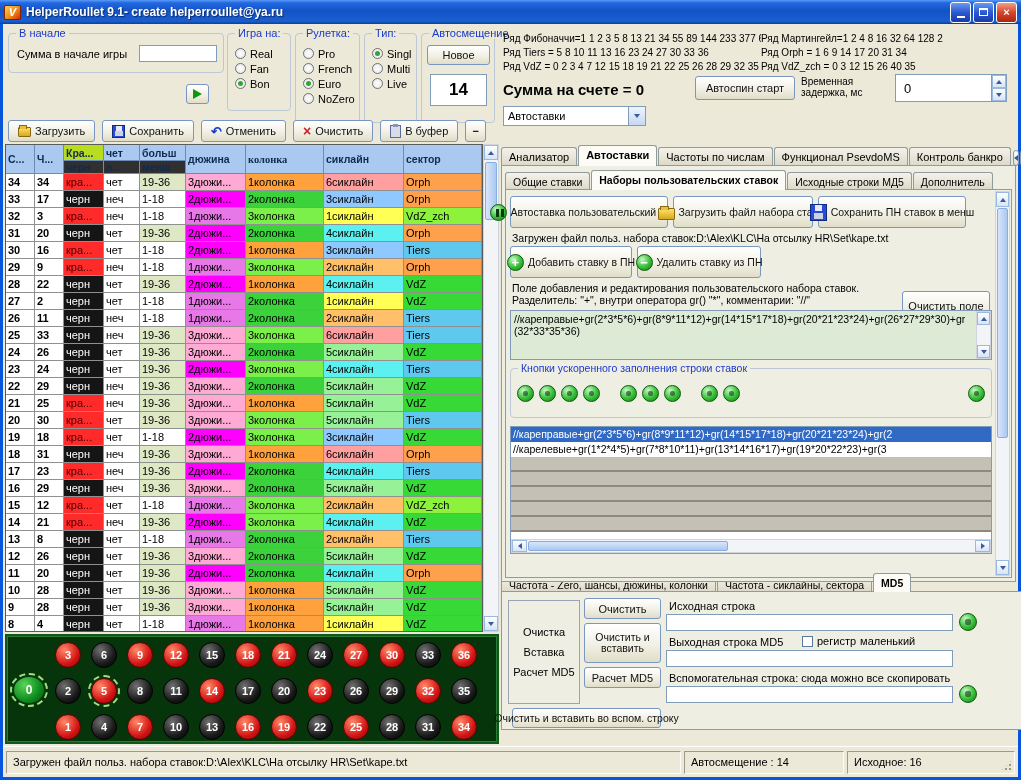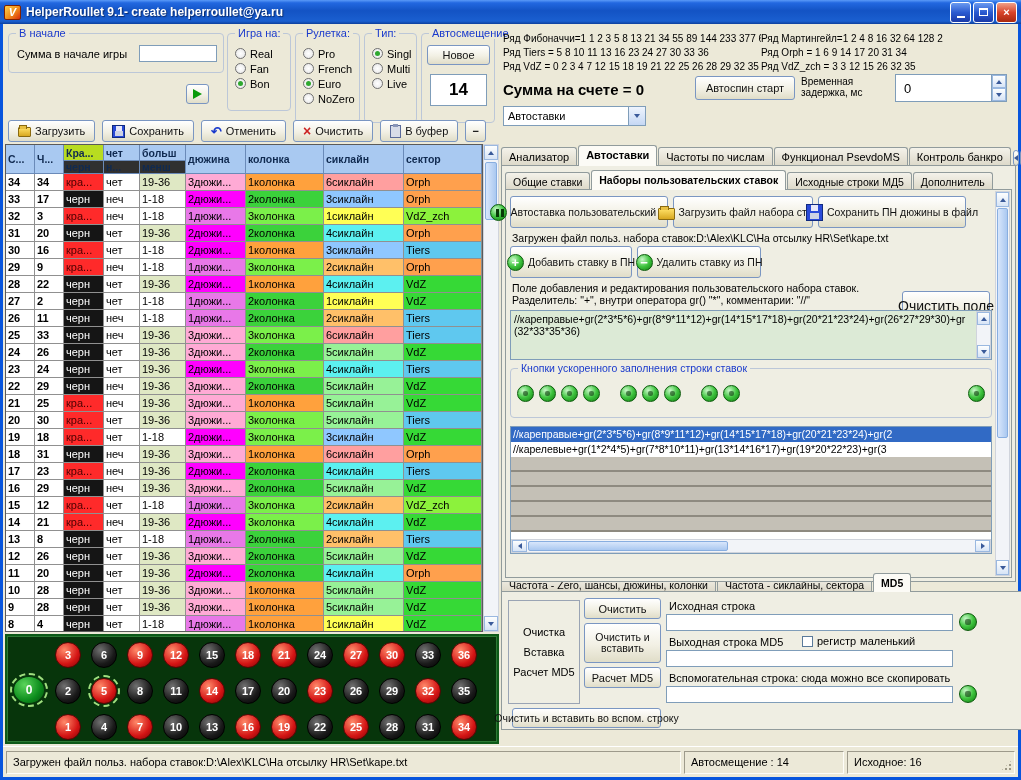--- a/index.html
+++ b/index.html
@@ -178,21 +178,21 @@
   .bicon.remove-icon::after { content:"−"; position:absolute; inset:0; display:flex; align-items:center; justify-content:center; color:#fff; font-weight:bold; font-size:13px; }
   .bicon.folder-open-icon { height:12px; margin-top:3px; background:linear-gradient(#ffe066,#d8a820); border:1px solid #8a6a10; border-radius:1px; }
   .bicon.folder-open-icon::before { content:""; position:absolute; top:-3px; left:1px; width:7px; height:3px; background:#e8c040; border:1px solid #8a6a10; border-bottom:none; }
   .bicon.floppy-icon { background:#2a4ad8; border:1px solid #102a80; }
   .bicon.floppy-icon::before { content:""; position:absolute; left:4px; top:0; width:7px; height:6px; background:#e8e8f8; }
   .bicon.floppy-icon::after { content:""; position:absolute; left:3px; bottom:1px; width:9px; height:6px; background:#cdd2e4; }
   .bicon.remove-all-icon { background:#f8f8f4; border:1px solid #888; }
   .bicon.remove-all-icon::after { content:""; position:absolute; left:3px; top:11px; width:11px; height:2px; background:#2a4ad8; transform:rotate(-45deg); transform-origin:left center; }
   .file-label { position:absolute; left:2px; top:42px; font-size:10.5px; white-space:nowrap; overflow:hidden; right:0; }
   .hint { position:absolute; left:2px; top:92px; width:356px; font-size:10.5px; line-height:12px; }
-  .clear-field-btn { position:absolute; right:2px; top:101px; width:88px; height:30px; font-size:14px; }
+  .clear-field-btn { position:absolute; right:2px; top:101px; width:88px; height:30px; font-size:11px; }
   .edit-area { position:absolute; left:0; right:0; top:120px; height:50px; background:#dcead6; border:1px solid #7f9db9; font-size:10.5px; line-height:12px; padding:2px 17px 2px 3px; word-break:break-all; }
   .edit-sb { position:absolute; right:0; top:0; bottom:0; width:15px; }
   .quick-group { position:absolute; left:0; right:0; top:178px; height:50px; border:1px solid #bcc7d8; border-radius:4px; }
   .quick-group .gb-title { background:#efeee3; color:#1a3acc; font-size:10.5px; }
   #quick-btns { position:absolute; left:6px; right:6px; top:16px; display:flex; align-items:center; gap:5px; }
   .qspacer { width:10px; } .qgrow { flex:1; }
   .bet-list { position:absolute; left:0; right:0; top:236px; height:128px; border:1px solid #7f9db9; background:#fff; overflow:hidden; }
   .list-row { height:15px; font-size:10.5px; line-height:15px; white-space:nowrap; padding-left:2px; overflow:hidden; }
   .list-row.sel { background:#316ac5; color:#fff; }
   .list-filler { height:15px; background:#c4c0b6; border-bottom:2px solid #8e8a80; }
@@ -350,21 +350,21 @@
           <div class="info-row">
             <span class="info-left">Ряд Фибоначчи=1 1 2 3 5 8 13 21 34 55 89 144 233 377 610</span>
             <span class="info-right">Ряд Мартингейл=1 2 4 8 16 32 64 128 2</span>
           </div>
           <div class="info-row">
             <span class="info-left">Ряд Tiers = 5 8 10 11 13 16 23 24 27 30 33 36</span>
             <span class="info-right">Ряд Orph = 1 6 9 14 17 20 31 34</span>
           </div>
           <div class="info-row">
             <span class="info-left">Ряд VdZ = 0 2 3 4 7 12 15 18 19 21 22 25 26 28 29 32 35</span>
-            <span class="info-right">Ряд VdZ_zch = 3 3 12 15 26 32 35</span>
+            <span class="info-right">Ряд VdZ_zch = 0 3 12 15 26 40 35</span>
           </div>
         </div>
       <div class="account-sum">Сумма на счете = 0</div>
       <button class="xp-btn autospin-btn">Автоспин старт</button>
       <div class="delay-label">Временная задержка, мс</div>
       <div class="sunken delay-spin">
         <span class="val">0</span>
         <span class="spin-arrows">
           <div>
               <span class="tri up"></span>
@@ -384,21 +384,21 @@
 
     <div class="table-wrap">
       <div id="spins-table">
           <div class="thead">
             <div class="th-span" style="grid-column: 1;">С...</div>
             <div class="th-span" style="grid-column: 2;">Ч...</div>
             <div class="th-lime" style="grid-column: 3;">Кра...</div>
             <div style="grid-column: 4;">чет</div>
             <div style="grid-column: 5;">больш</div>
             <div class="th-span" style="grid-column: 6;">дюжина</div>
-            <div class="th-span" style="grid-column: 7;">колонка</div>
+            <div class="th-span" style="grid-column: 7; font-family: Liberation Serif, serif;">колонка</div>
             <div class="th-span" style="grid-column: 8;">сиклайн</div>
             <div class="th-span" style="grid-column: 9;">сектор</div>
             <div class="th-dark" style="grid-column: 3;">черн</div>
             <div class="th-dark" style="grid-column: 4;">н...</div>
             <div class="th-dark" style="grid-column: 5;">менш</div>
           </div>
           <div class="trow">
             <div class="c-bold" style="background: rgb(255, 255, 255); color: rgb(0, 0, 0);">34</div>
             <div class="c-bold" style="background: rgb(255, 255, 255); color: rgb(0, 0, 0);">34</div>
             <div style="background: rgb(255, 42, 42); color: rgb(74, 0, 0);">кра...</div>
@@ -774,21 +774,21 @@
                 <button class="xp-btn big-btn">
                   <span class="bicon autostake-icon"></span>
                   <span>Автоставка пользовательский набор</span>
                 </button>
                 <button class="xp-btn big-btn">
                   <span class="bicon folder-open-icon"></span>
                   <span>Загрузить файл набора ставок</span>
                 </button>
                 <button class="xp-btn big-btn">
                   <span class="bicon floppy-icon"></span>
-                  <span>Сохранить ПН дюжины в файл</span>
+                  <span>Сохранить ПН ставок в менш</span>
                 </button>
               </div>
             <div class="file-label">Загружен файл польз. набора ставок:D:\Alex\KLC\На отсылку HR\Set\kape.txt</div>
             <div class="brow" id="btn-row2">
                 <button class="xp-btn big-btn">
                   <span class="bicon add-icon"></span>
                   <span>Добавить ставку в ПН</span>
                 </button>
                 <button class="xp-btn big-btn">
                   <span class="bicon remove-icon"></span>

